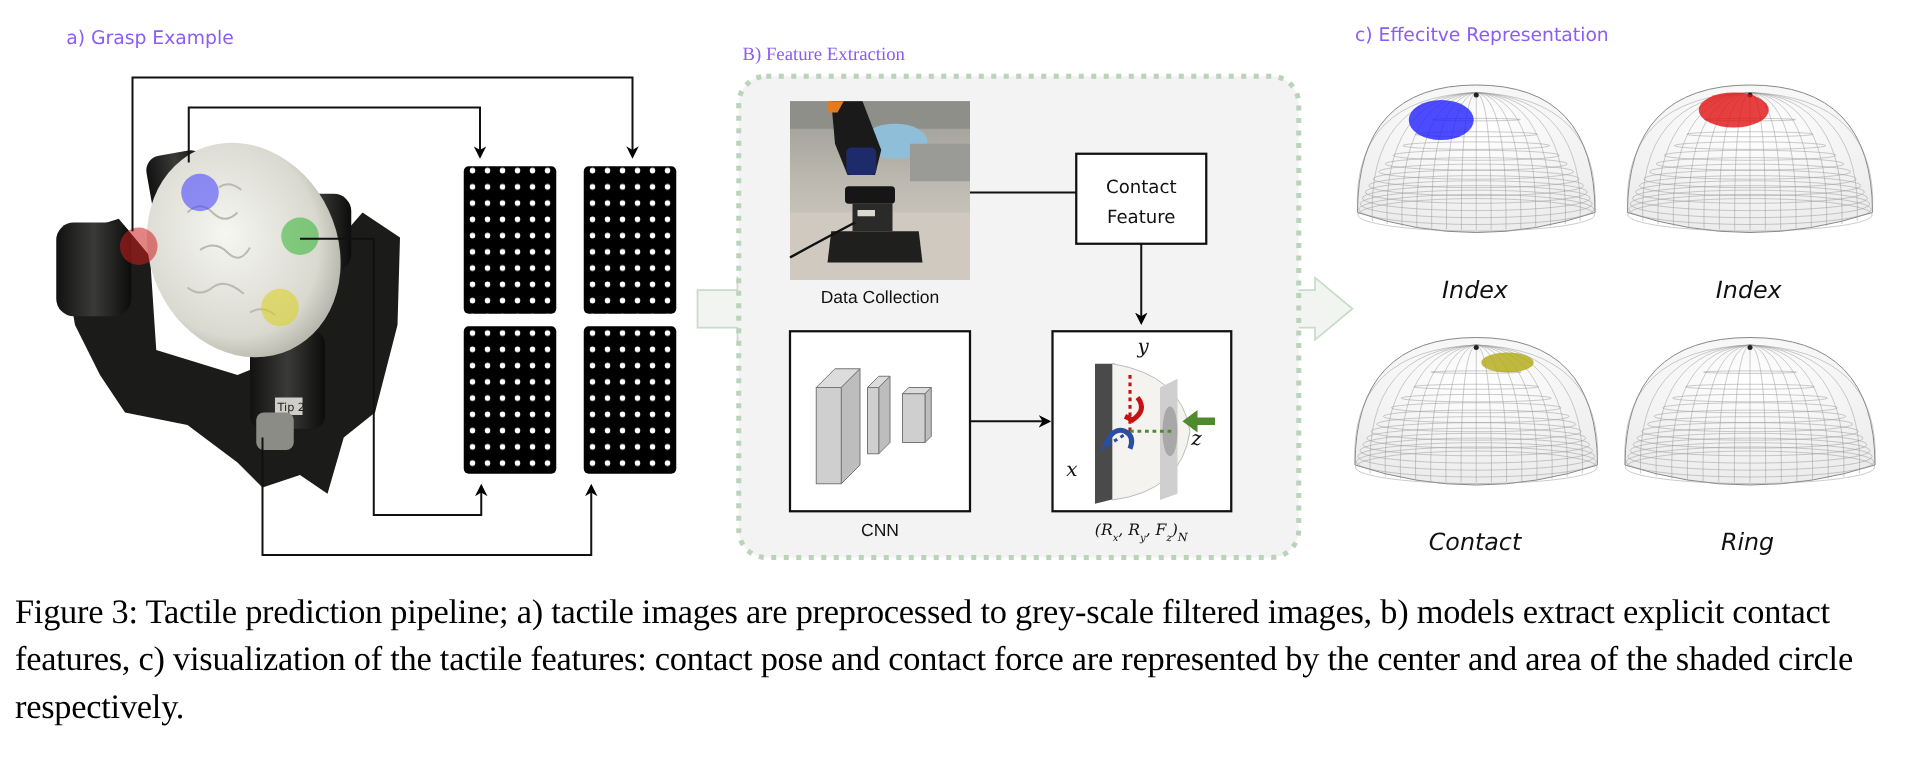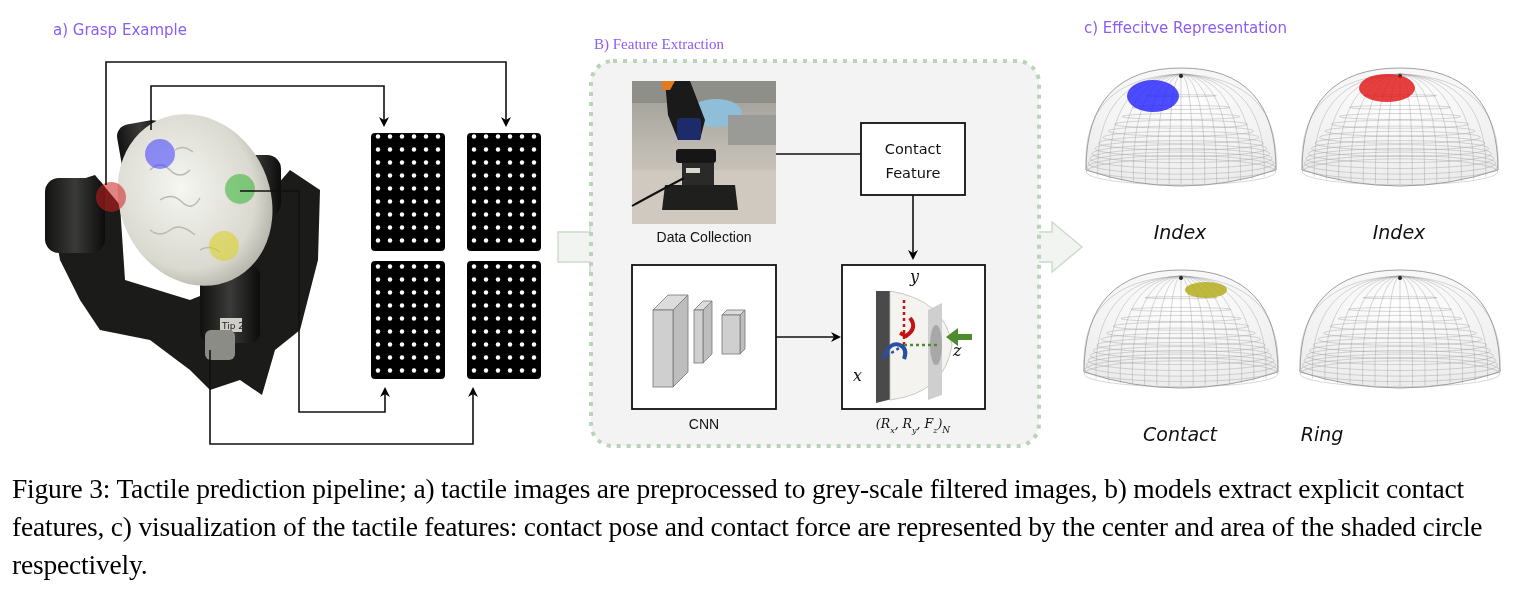--- a/index.html
+++ b/index.html
@@ -288,15 +288,15 @@
         <path d="M1400,276 Q1491.875,280 1487.5,378.777720855863" fill="none" stroke="#999" stroke-width="0.4"></path>
         <path d="M1400,276 Q1505,280 1500,372" fill="none" stroke="#999" stroke-width="0.4"></path>
         <circle cx="1400" cy="278" r="2" fill="#222"></circle>
       </g>
     </g>
 </svg>
 
 <div class="dome-label" style="left:1110px; top:221px;">Index</div>
 <div class="dome-label" style="left:1329px; top:221px;">Index</div>
 <div class="dome-label" style="left:1110px; top:423px;">Contact</div>
-<div class="dome-label" style="left:1252px; top:423px;">Ring</div>
+<div class="dome-label" style="left:1328px; top:423px;">Ring</div>
 
 <div class="caption">Figure 3: Tactile prediction pipeline; a) tactile images are preprocessed to grey-scale filtered images, b) models extract explicit contact features, c) visualization of the tactile features: contact pose and contact force are represented by the center and area of the shaded circle respectively.</div>
 
 </body></html>

